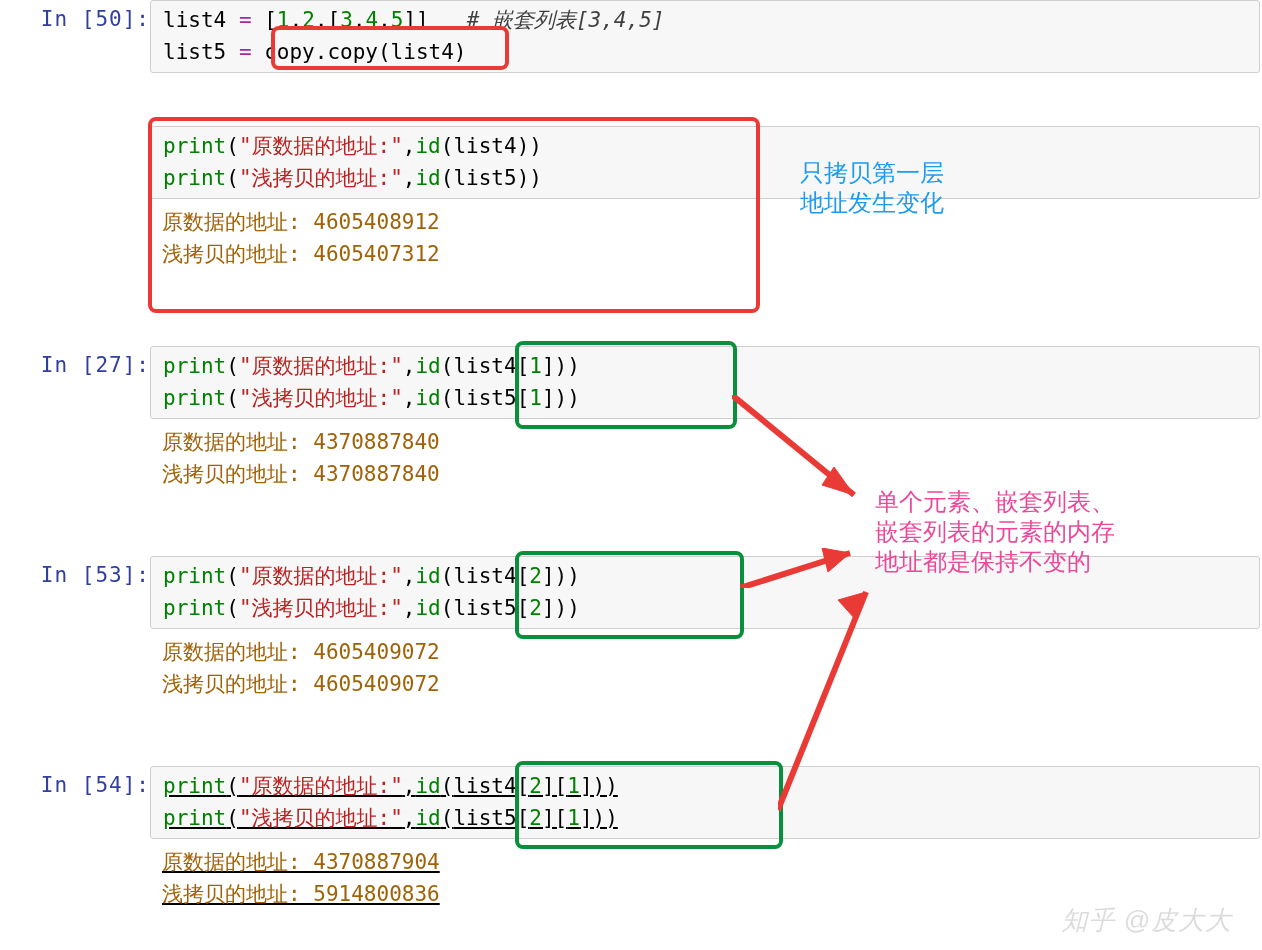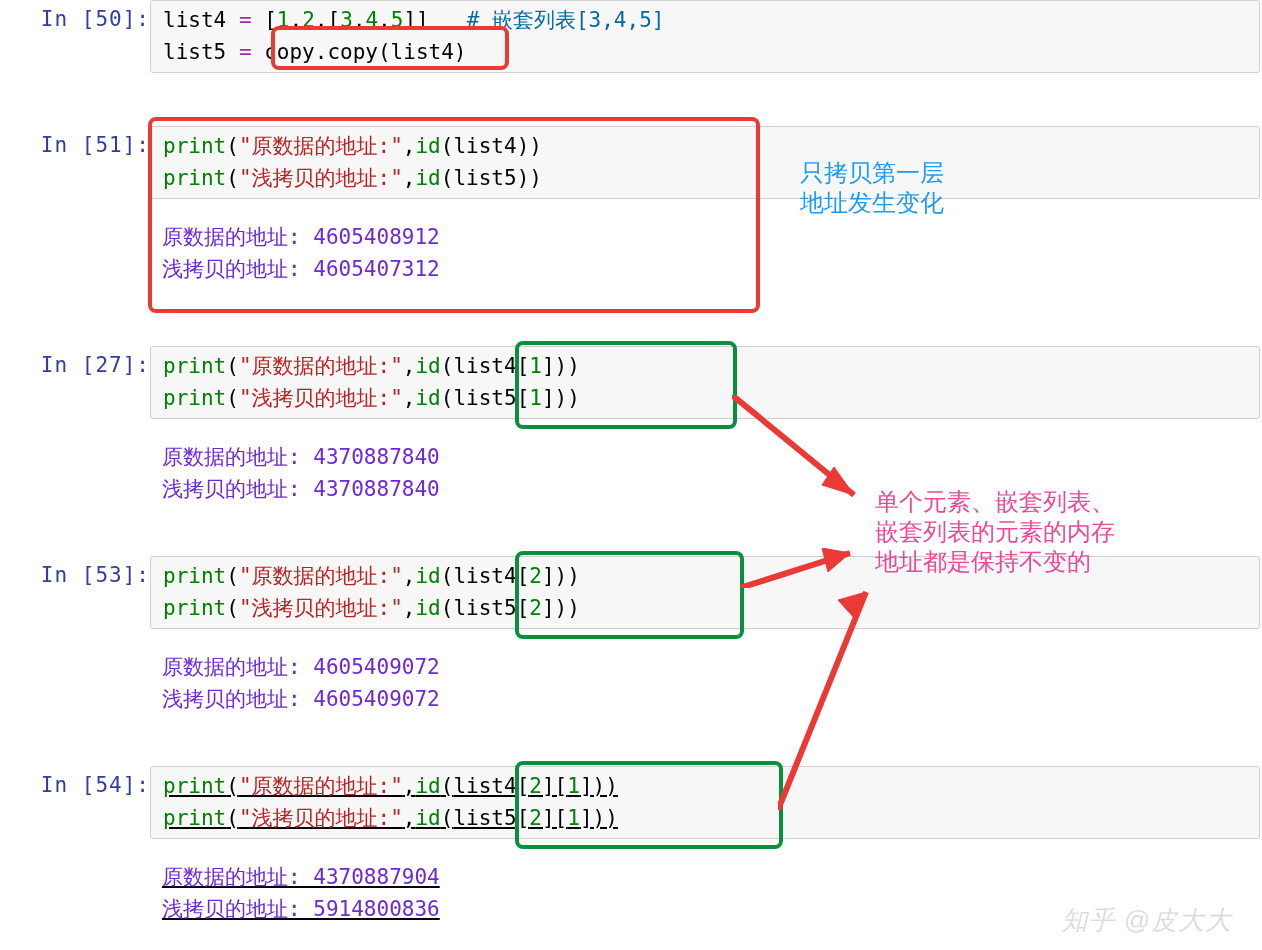--- a/index.html
+++ b/index.html
@@ -37,32 +37,32 @@
     background: #f7f7f7;
     border: 1px solid #cfcfcf;
     border-radius: 3px;
     padding: 4px 10px 4px 12px;
     white-space: pre;
     font-feature-settings: "liga" 0;
   }
   .output-box {
     margin-left: 150px;
     margin-right: 2px;
-    margin-top: 23px;
+    margin-top: 8px;
     padding: 0 0 0 12px;
     white-space: pre;
-    color: #6d28d9;
+    color: #a16207;
   }
   .op { color: #a626a4; font-weight: 500; }
   .n  { color: #000000; }
   .p  { color: #000000; }
   .b  { color: #008000; }
   .num { color: #008000; }
   .s  { color: #ba2121; }
-  .c  { color: #0369a1; }
+  .c  { color: #404040; font-style: italic; }
   .anno {
     position: absolute;
     font-family: -apple-system, BlinkMacSystemFont, "PingFang SC", "Microsoft YaHei", sans-serif;
     font-size: 24px;
     font-weight: 400;
     line-height: 1.25;
     white-space: pre;
   }
   .anno.blue { color: #1d9bf0; }
   .anno.red  { color: #ec4899; }
@@ -96,21 +96,20 @@
 
 <div class="nb" style="height:950px;">
 
   <div class="cell" style="top:0px;">
     <div class="prompt">In [50]:</div>
     <div class="code-box"><span class="n">list4</span> <span class="op">=</span> <span class="p">[</span><span class="num">1</span><span class="p">,</span><span class="num">2</span><span class="p">,</span><span class="p">[</span><span class="num">3</span><span class="p">,</span><span class="num">4</span><span class="p">,</span><span class="num">5</span><span class="p">]]</span><span>   </span><span class="c"># 嵌套列表[3,4,5]</span>
 <span class="n">list5</span> <span class="op">=</span> <span class="n">copy.copy(list4)</span></div>
   </div>
 
   <div class="cell" style="top:126px;">
-    <div class="prompt">In [51]:</div>
     <div class="code-box"><span class="b">print</span><span class="p">(</span><span class="s">"原数据的地址:"</span><span class="p">,</span><span class="b">id</span><span class="p">(</span><span class="n">list4</span><span class="p">))</span>
 <span class="b">print</span><span class="p">(</span><span class="s">"浅拷贝的地址:"</span><span class="p">,</span><span class="b">id</span><span class="p">(</span><span class="n">list5</span><span class="p">))</span></div>
     <div class="output-box">原数据的地址: 4605408912
 浅拷贝的地址: 4605407312</div>
   </div>
 
   <div class="cell" style="top:346px;">
     <div class="prompt">In [27]:</div>
     <div class="code-box"><span class="b">print</span><span class="p">(</span><span class="s">"原数据的地址:"</span><span class="p">,</span><span class="b">id</span><span class="p">(</span><span class="n">list4</span><span class="p">[</span><span class="num">1</span><span class="p">]))</span>
 <span class="b">print</span><span class="p">(</span><span class="s">"浅拷贝的地址:"</span><span class="p">,</span><span class="b">id</span><span class="p">(</span><span class="n">list5</span><span class="p">[</span><span class="num">1</span><span class="p">]))</span></div>

